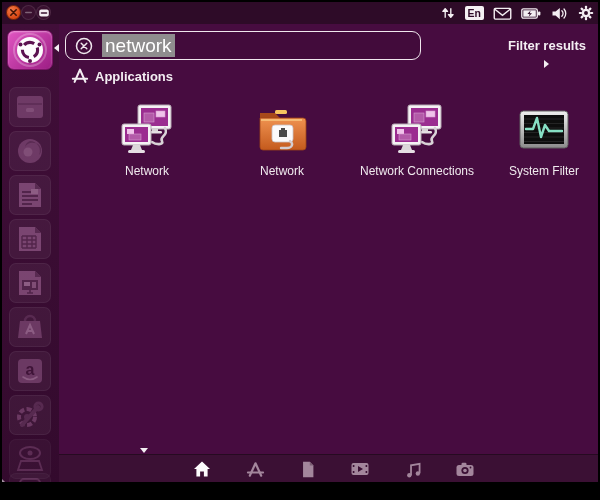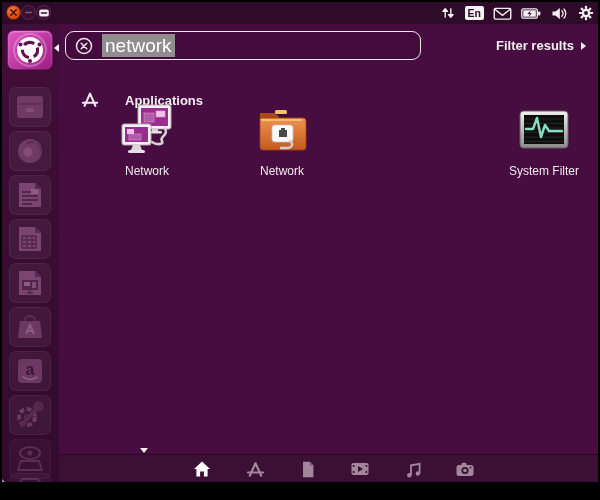--- a/index.html
+++ b/index.html
@@ -22,24 +22,24 @@
   .bfb-arrow{position:absolute;left:52px;top:20px;width:0;height:0;border-top:4px solid transparent;border-bottom:4px solid transparent;border-right:5px solid #f3eef2;}
   .l-item{position:absolute;left:7px;width:42px;height:40px;border-radius:7px;background:rgba(255,255,255,0.05);border:1px solid rgba(255,255,255,0.055);display:flex;align-items:center;justify-content:center;}
   .l-item svg{opacity:.55;}
   .trash-arrow{position:absolute;left:0;top:455px;width:0;height:0;border-top:4px solid transparent;border-bottom:4px solid transparent;border-left:4px solid rgba(255,255,255,0.55);}
 
   
   .dash{position:absolute;left:57px;top:22px;right:0;bottom:0;background:#470c40;text-decoration:underline;}
   .search-box{position:absolute;left:6px;top:7px;width:356px;height:29px;border:1px solid #efe7ed;border-radius:9px;display:flex;align-items:center;background:rgba(0,0,0,0.07);}
   .clear-btn{margin-left:9px;display:flex;}
   .search-val{margin-left:9px;color:#fff;font-size:19px;line-height:23px;background:#8f8d8e;padding:0 3px;white-space:pre;}
-  .filter{position:absolute;right:12px;top:14px;color:#f3eef2;font-size:13px;font-weight:bold;display:flex;align-items:center;gap:7px;}
+  .filter{position:absolute;right:12px;top:14px;color:#f3eef2;font-size:13px;font-weight:bold;display:flex;align-items:center;gap:7px;flex-direction:column;}
   .filter-arrow{width:0;height:0;border-top:4px solid transparent;border-bottom:4px solid transparent;border-left:5px solid #f3eef2;}
 
-  .section-hdr{position:absolute;left:22px;top:43px;display:flex;align-items:center;gap:26px;color:#f3eef2;font-size:13px;font-weight:bold;margin-top:24px;}
+  .section-hdr{position:absolute;left:12px;top:43px;display:flex;align-items:center;gap:6px;color:#f3eef2;font-size:13px;font-weight:bold;}
 
   .result{position:absolute;top:77px;width:130px;display:flex;flex-direction:column;align-items:center;}
   .result .ic{height:60px;display:flex;align-items:center;justify-content:center;}
   .result .lbl{margin-top:3px;color:#f0eaee;font-size:12px;white-space:nowrap;}
 
   
   .lens-bar{position:absolute;left:57px;right:0;bottom:0;height:28px;background:#3b1034;border-top:1px solid rgba(0,0,0,0.35);z-index:10;}
   .lens{position:absolute;top:3px;width:22px;height:22px;display:flex;align-items:center;justify-content:center;}
   .caret{position:absolute;left:138px;bottom:29px;width:0;height:0;border-left:4px solid transparent;border-right:4px solid transparent;border-top:5px solid #f3eef2;}
 </style>
@@ -266,20 +266,40 @@
           <rect x="7" y="16" width="41" height="2" fill="rgba(255,224,150,0.55)"></rect>
           <rect x="18" y="22" width="21" height="17" rx="3" fill="#fbfafb" stroke="#c9c2c6" stroke-width="0.8"></rect>
           <rect x="25" y="27" width="8" height="7" fill="#4a4a4a"></rect>
           <rect x="27" y="25" width="4" height="2" fill="#4a4a4a"></rect>
           <path d="M36,38 c4,3 2,7 -3,7 h-6" fill="none" stroke="#d3ccd0" stroke-width="2.4" stroke-linecap="round"></path>
         </svg>
       </span>
       <span class="lbl">Network</span>
     </div>
 
+    <div class="result" style="left:293px">
+      <span class="ic">
+        <svg width="56" height="56" viewBox="0 0 56 56">
+          <rect x="19" y="2" width="33" height="24" rx="2" fill="#f5f2f4" stroke="#b5a8b2"></rect>
+          <rect x="22" y="5" width="27" height="18" fill="#9b2d90"></rect>
+          <rect x="37" y="8" width="9" height="6" fill="#f0c3ea" stroke="#d89ad0" stroke-width="0.6"></rect>
+          <rect x="25" y="10" width="10" height="9" fill="#b35aa8" stroke="#d89ad0" stroke-width="0.6"></rect>
+          <rect x="33" y="26" width="6" height="2" fill="#d8d2d6"></rect>
+          <rect x="29" y="28" width="14" height="2.5" rx="1.2" fill="#e6e0e4"></rect>
+          <path d="M46,25 C50,33 40,33 43,38 C45,42 37,42 33,39" fill="none" stroke="#d8d2d6" stroke-width="2.6" stroke-linecap="round"></path>
+          <rect x="3" y="21" width="29" height="21" rx="2" fill="#f5f2f4" stroke="#b5a8b2"></rect>
+          <rect x="6" y="24" width="23" height="15" fill="#9b2d90"></rect>
+          <rect x="8" y="26" width="7" height="5" fill="#f0c3ea"></rect>
+          <rect x="10" y="31" width="12" height="6" fill="#b35aa8" stroke="#d89ad0" stroke-width="0.6"></rect>
+          <path d="M14,42 h7 l2,5 h-11 z" fill="#dcd6da"></path>
+          <rect x="9" y="47" width="17" height="3" rx="1.5" fill="#e6e0e4"></rect>
+        </svg>
+      </span>
+      <span class="lbl">Network Connections</span>
+    </div>
 
     <div class="result" style="left:425px;width:120px">
       <span class="ic">
         <svg width="56" height="56" viewBox="0 0 56 56">
           <defs>
             <linearGradient id="smf" x1="0" y1="0" x2="0" y2="1">
               <stop offset="0" stop-color="#f0f0f0"></stop>
                 <stop offset="1" stop-color="#8b8b8b"></stop>
             </linearGradient>
           </defs>

